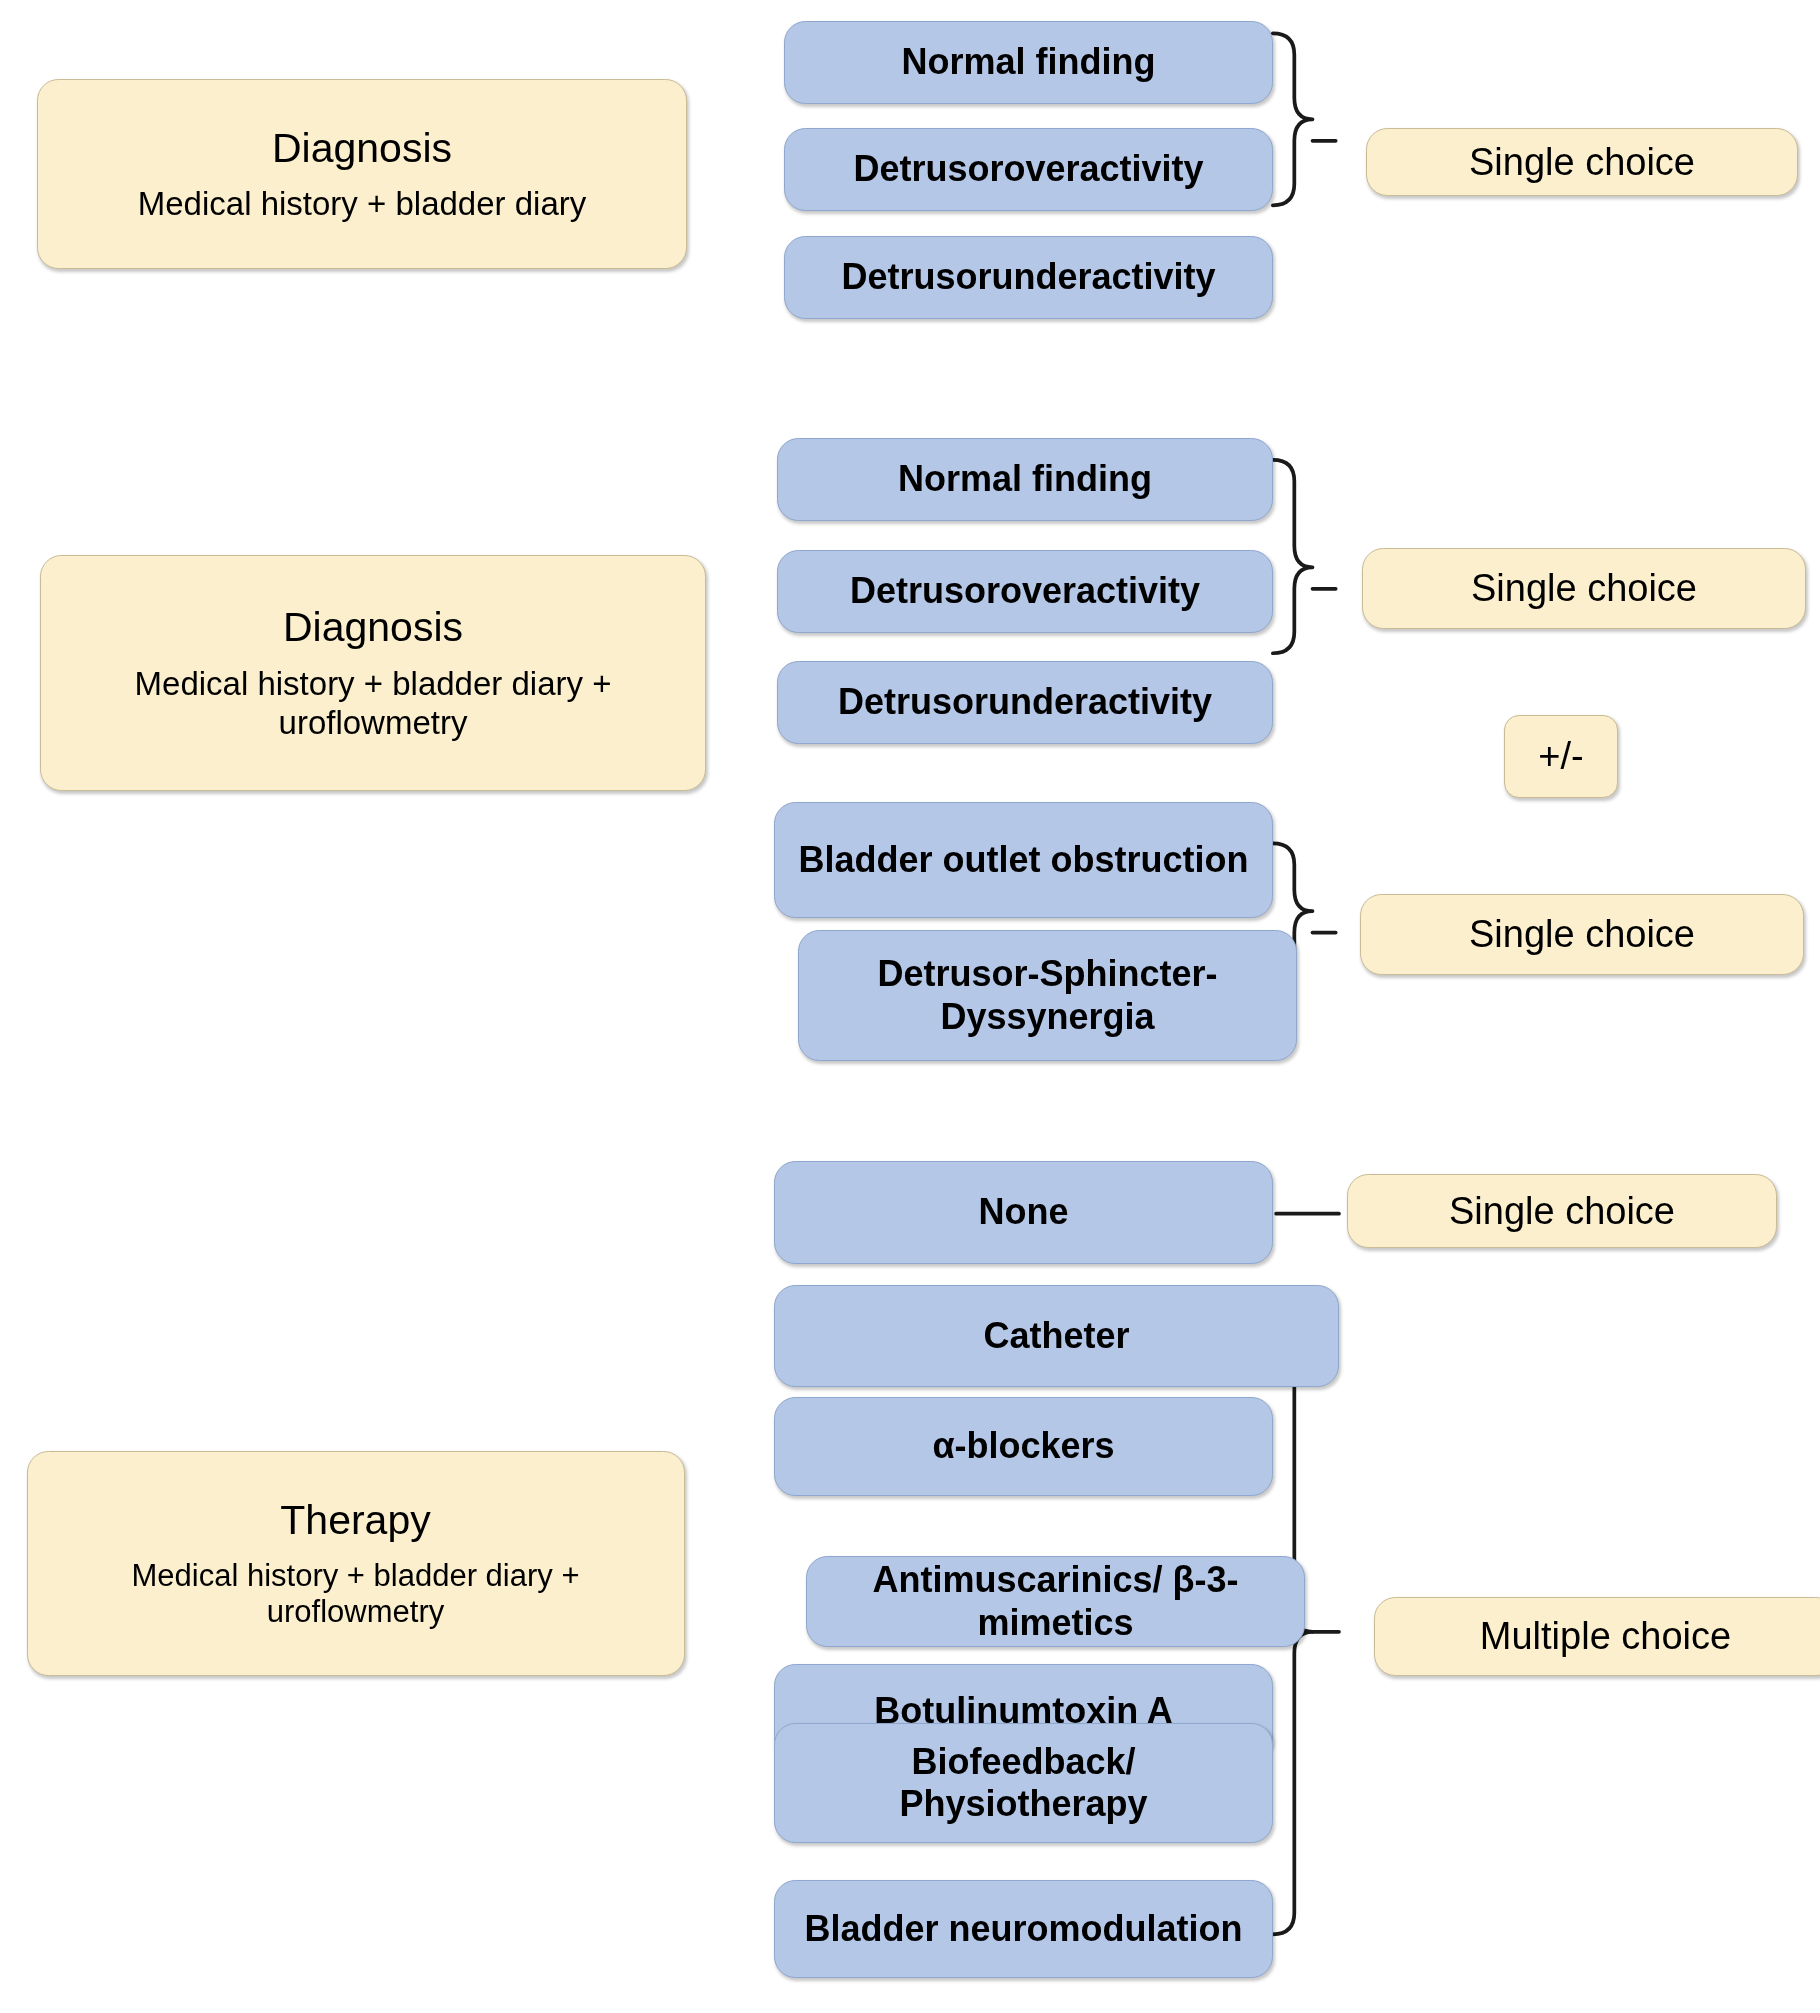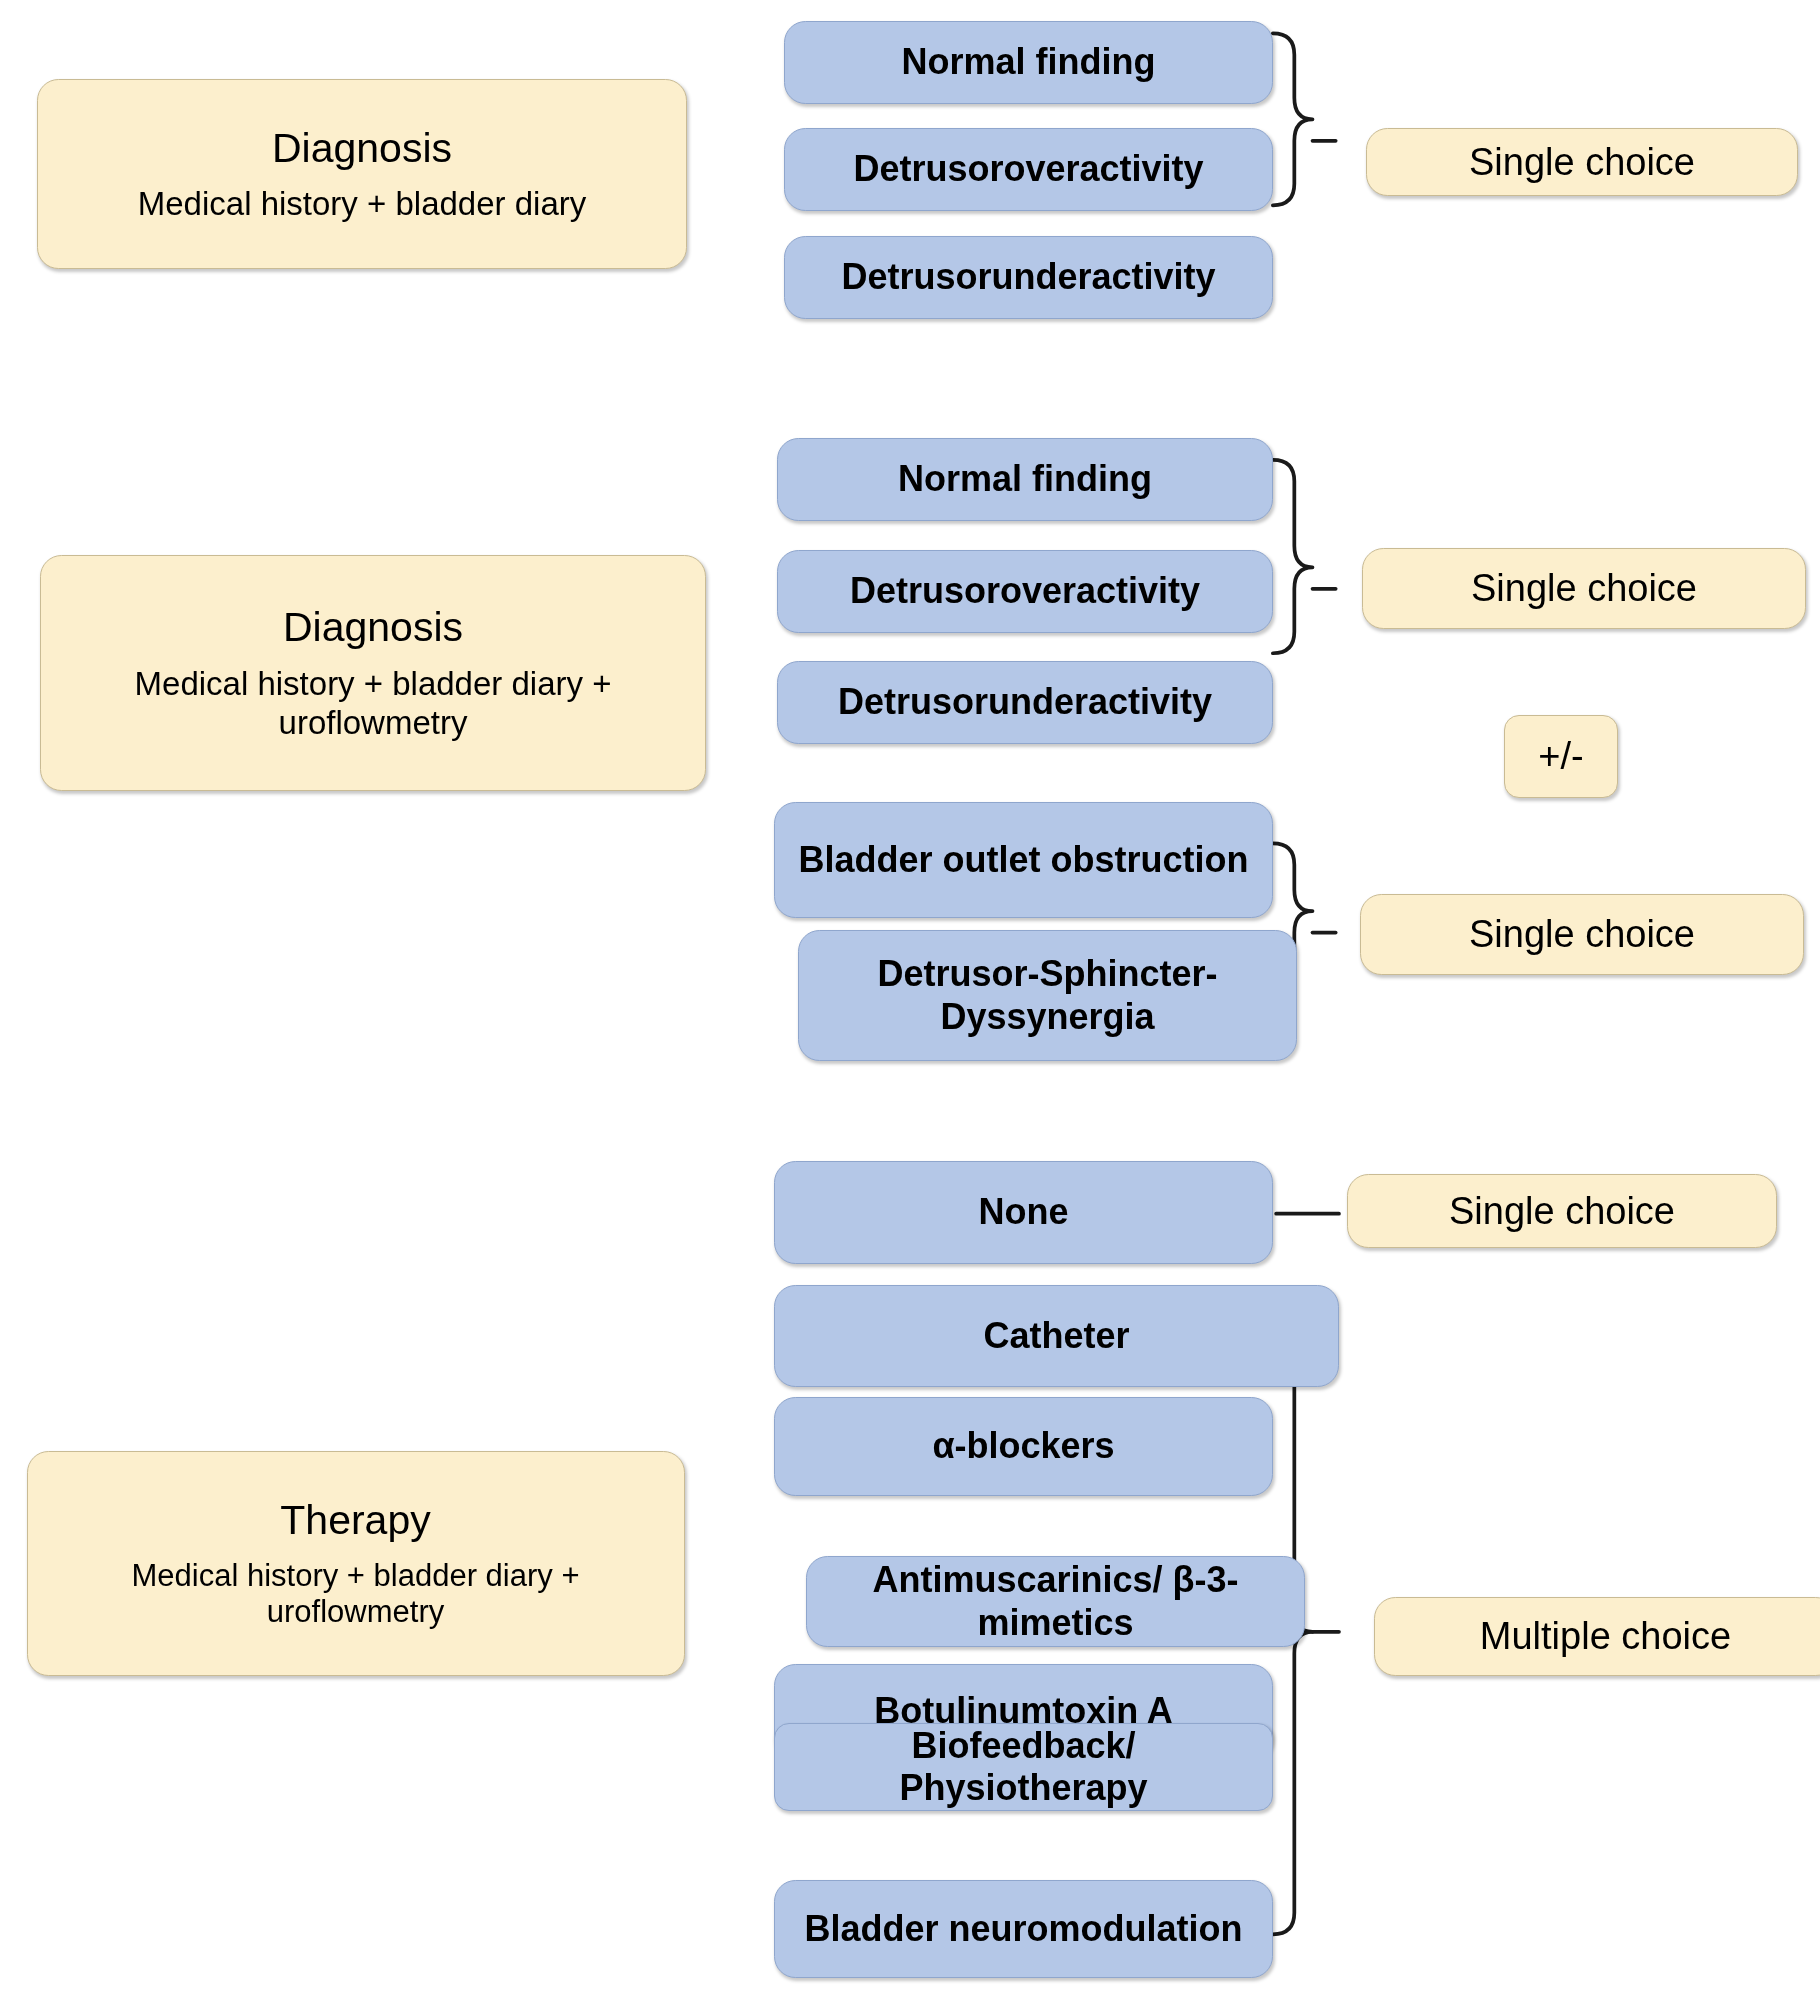--- a/index.html
+++ b/index.html
@@ -185,21 +185,21 @@
   </div>
   <div class="node option" style="left:774px; top:1397px; width:499px; height:99px;">
     <span class="option-label">α-blockers</span>
   </div>
   <div class="node option" style="left:774px; top:1556px; width:499px; height:91px;margin-left:32px;">
     <span class="option-label">Antimuscarinics/ β-3-mimetics</span>
   </div>
   <div class="node option" style="left:774px; top:1620px; width:499px; height:95px;margin-top:44px;">
     <span class="option-label">Botulinumtoxin A</span>
   </div>
-  <div class="node option" style="left:774px; top:1723px; width:499px; height:88px;border-radius:15px;">
+  <div class="node option" style="left:774px; top:1723px; width:499px; height:120px;">
     <span class="option-label">Biofeedback/ Physiotherapy</span>
   </div>
   <div class="node option" style="left:774px; top:1880px; width:499px; height:98px;">
     <span class="option-label">Bladder neuromodulation</span>
   </div>
 
   <div class="node choice" style="left:1374px; top:1597px; width:463px; height:79px;">
     <span class="choice-label">Multiple choice</span>
   </div>
 

